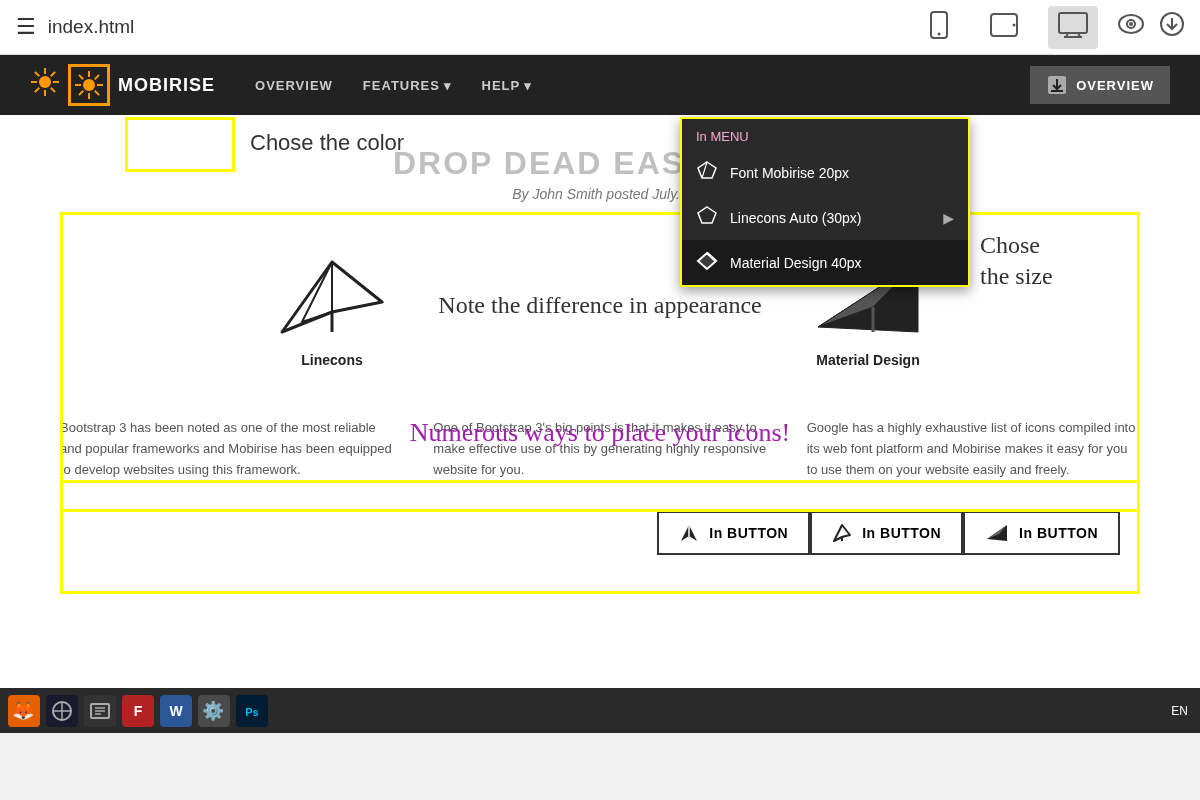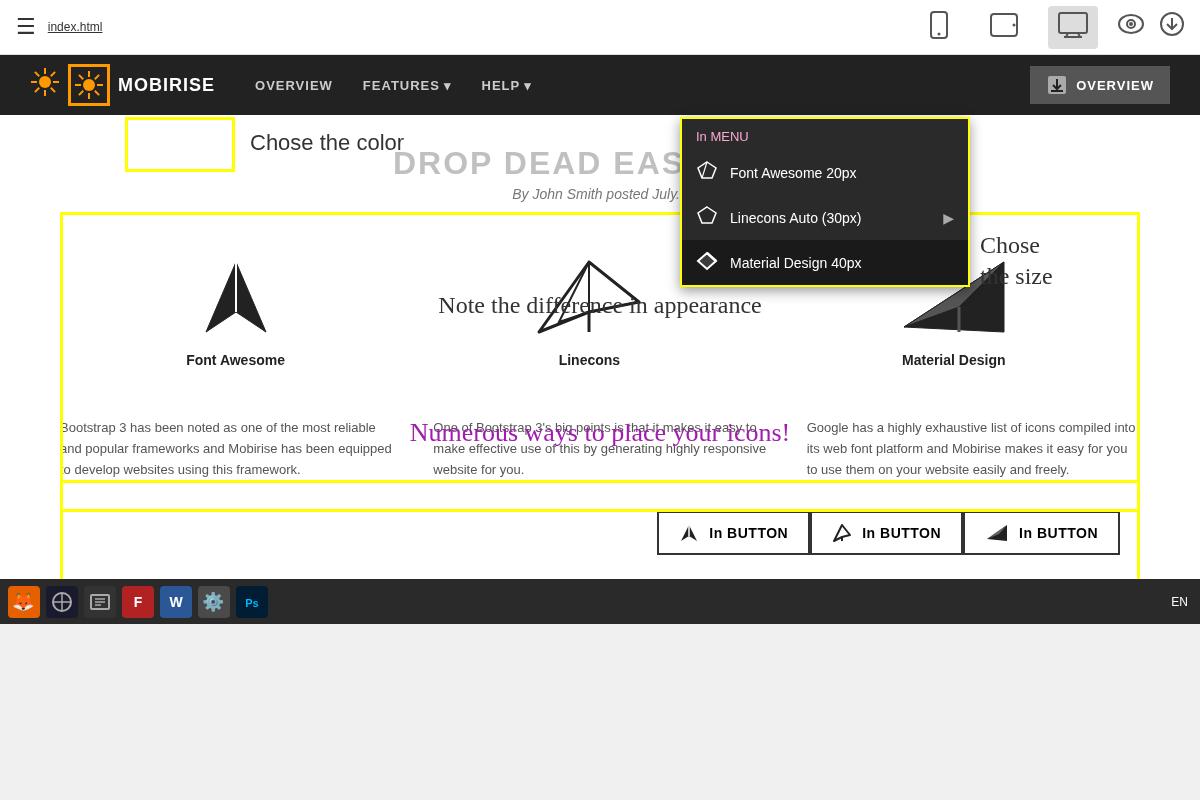--- a/index.html
+++ b/index.html
@@ -16,24 +16,23 @@
       position: relative;
       z-index: 100;
     }
     .toolbar-menu-icon {
       font-size: 22px;
       cursor: pointer;
       margin-right: 12px;
       color: #333;
     }
     .toolbar-title {
-      font-size: 12px;
+      font-size: 19px;
       color: #333;
       flex: 1;
-      text-decoration: underline;
     }
     .toolbar-device-icons {
       display: flex;
       gap: 20px;
       align-items: center;
       margin-right: 20px;
     }
     .device-icon {
       font-size: 20px;
       color: #555;
@@ -53,21 +52,21 @@
       font-size: 22px;
       color: #555;
       cursor: pointer;
     }
 
     
     .main-content {
       position: relative;
       background: #fff;
       width: 100%;
-      height: 569px;
+      height: 678px;
     }
 
     
     .site-navbar {
       background: #222;
       height: 60px;
       display: flex;
       align-items: center;
       padding: 0 30px;
       position: relative;
@@ -442,21 +441,21 @@
 
   <div class="dropdown-menu">
     <div class="dropdown-section-label">In MENU</div>
     <div class="dropdown-item">
       <span>
         <svg width="22" height="22" viewBox="0 0 22 22">
           <polygon points="11,2 20,8 16,18 6,18 2,8" fill="none" stroke="#fff" stroke-width="1.5"></polygon>
           <line x1="11" y1="2" x2="6" y2="18" stroke="#fff" stroke-width="1.2"></line>
         </svg>
       </span>
-      <span>Font Awesome 20px</span>
+      <span>Font Mobirise 20px</span>
     </div>
     <div class="dropdown-item">
       <span>
         <svg width="22" height="22" viewBox="0 0 22 22">
           <polygon points="11,2 20,8 16,18 6,18 2,8" fill="none" stroke="#fff" stroke-width="1.5"></polygon>
         </svg>
       </span>
       <span>Linecons Auto (30px)</span>
       <span class="dropdown-item-arrow">▶</span>
     </div>
@@ -481,27 +480,20 @@
     <div class="page-hero-title">DROP DEAD EASY WE...</div>
     <div class="page-hero-sub">By John Smith posted July...</div>
   </div>
 
   <div class="icons-section" style="position:relative;">
     <div class="yellow-box-icons"></div>
 
     <div class="annotation-note" style="position:absolute;top:80px;left:80px;right:80px;text-align:center;font-family:'Comic Sans MS',cursive;font-size:24px;color:#333;z-index:20;">Note the difference in appearance</div>
     <div class="icons-row">
 
-      <div class="icon-column">
-        <svg width="80" height="90" viewBox="0 0 80 90">
-          <polygon points="10,80 40,10 70,80 40,60" fill="#222" stroke="#222" stroke-linejoin="round"></polygon>
-          <line x1="40" y1="10" x2="40" y2="60" stroke="#fff" stroke-width="2"></line>
-        </svg>
-        <span class="icon-label">Font Awesome</span>
-      </div>
 
       <div class="icon-column">
         <svg width="120" height="90" viewBox="0 0 120 90">
           <polygon points="10,80 60,10 110,50 60,60" fill="none" stroke="#222" stroke-width="3" stroke-linejoin="round"></polygon>
           <line x1="60" y1="60" x2="60" y2="80" stroke="#222" stroke-width="3"></line>
           <line x1="60" y1="10" x2="60" y2="60" stroke="#222" stroke-width="2" stroke-dasharray="none"></line>
           <polygon points="30,70 60,10 110,50 60,60" fill="none" stroke="#222" stroke-width="2"></polygon>
         </svg>
         <span class="icon-label">Linecons</span>
       </div>

